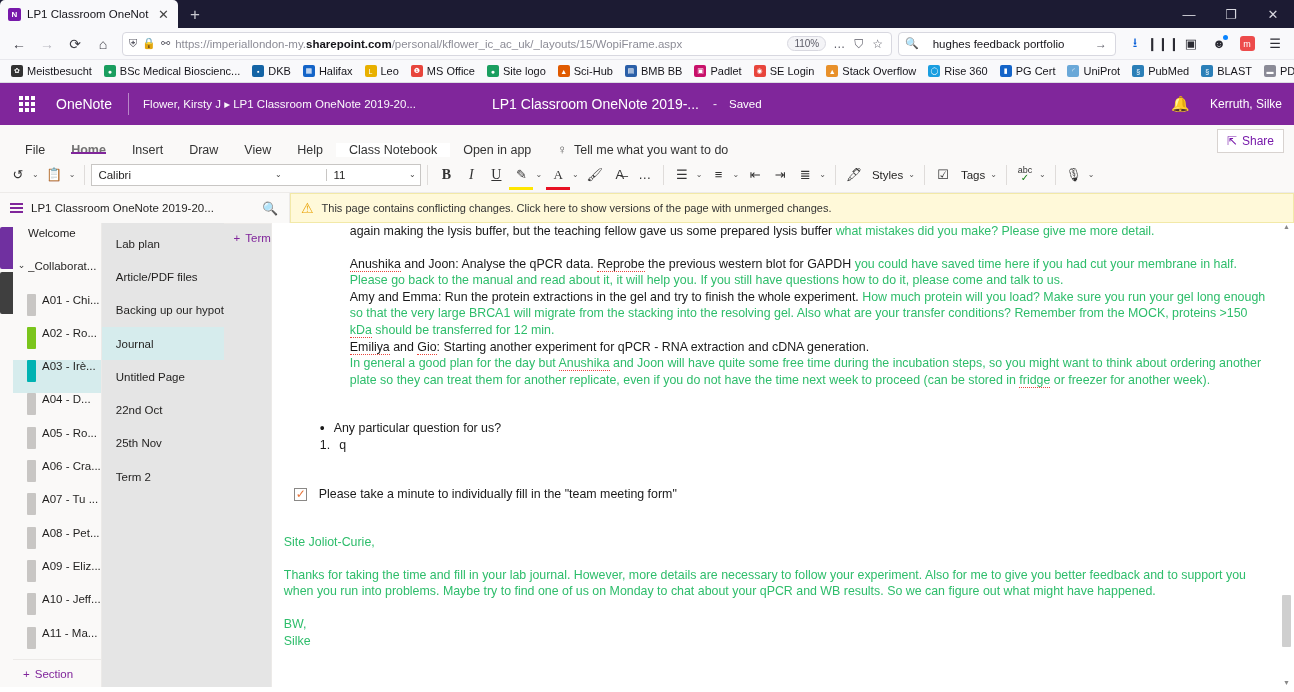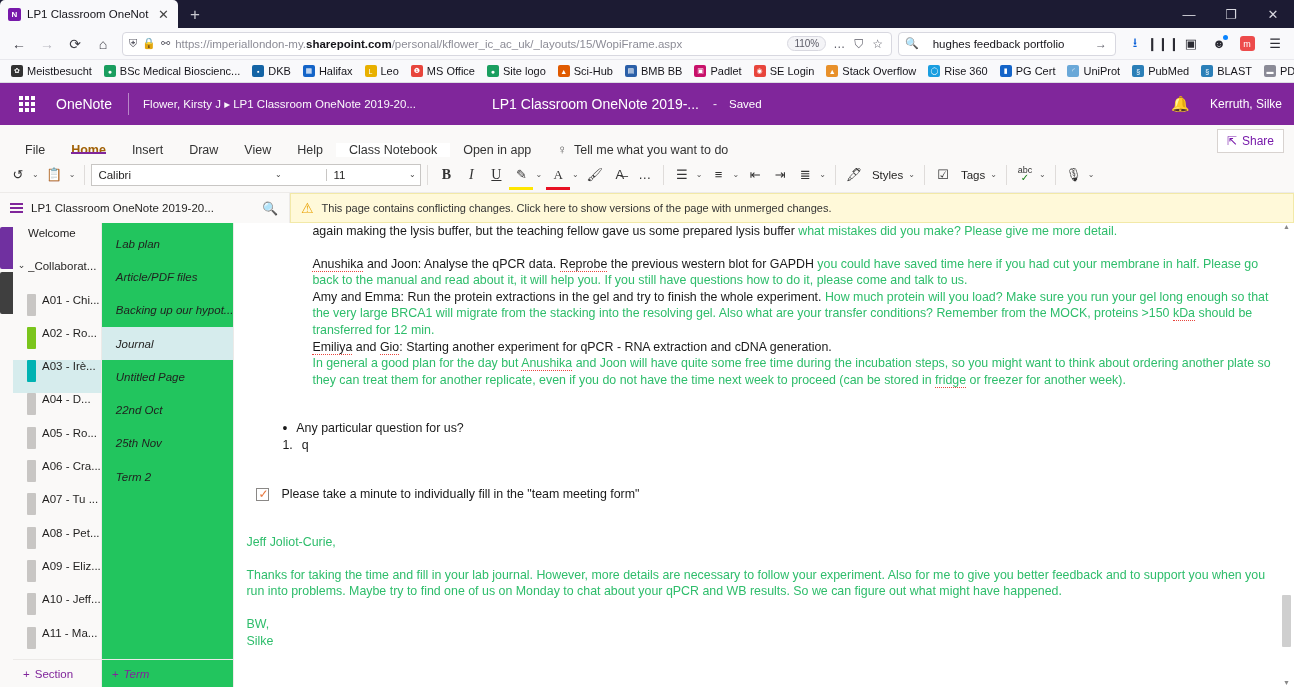--- a/index.html
+++ b/index.html
@@ -101,21 +101,21 @@
   .on-right { margin-left: auto; display: flex; align-items: center; gap: 20px; }
   .on-bell { font-size: 15px; }
   .on-user { font-size: 12px; white-space: nowrap; }
 
   
   .ribbon-tabs {
     height: 32px; background: #faf9f8; display: flex; align-items: flex-end;
     padding-left: 12px; font-size: 12.5px; position: relative;
   }
   .rtab { padding: 0 13px; display: flex; align-items: center; color: #333; position: relative; white-space: nowrap;}
-  .rtab.active { color: #a16207; font-weight: 700; }
+  .rtab.active { color: #737373; font-weight: 700; }
   .rtab.active::after { content: ""; position: absolute; bottom: 3px; left: 13px; right: 13px;
     height: 2.5px; background: #80269b; }
   .rtab.boxed { background: #ffffff; }
   .rtab .bulb { margin-right: 7px; font-size: 13px; color: #555; }
   .share-btn {
     position: absolute; right: 10px; top: 4px; height: 24px; background: #fff;
     border: 1px solid #d8d3d0; display: flex; align-items: center; gap: 5px;
     padding: 0 9px; font-size: 12px; color: #7719aa;
   }
 
@@ -165,22 +165,22 @@
   
   .workspace { display: flex; height: 464px; background: #fff; }
   .nbstrip { width: 22px; background: #faf9f8; padding-top: 4px; position: relative; }
   .nbstrip .book { width: 13px; height: 42px; margin: 0 auto 3px; border-radius: 2px 0 0 2px; }
 
   .seccol {
     width: 98px; background: #faf9f8; border-right: 1px solid #eceae8;
     display: flex; flex-direction: column;
   }
   .pagecol {
-    width: 170px; background: #22c55e; border-right: 1px solid #eceae8;
-    display: flex; flex-direction: column; font-style: italic;
+    width: 170px; background: #e5e5e5; border-right: 1px solid #eceae8;
+    display: flex; flex-direction: row;
   }
   .collist { flex: 1 1 auto; overflow: hidden; padding-top: 4px; }
   .secitem {
     height: 33.3px; display: flex; align-items: flex-start; font-size: 11.5px;
     color: #201f1e; padding-left: 4px; white-space: nowrap; position: relative;
   }
   .secitem.sel { background: #d6eced; }
   .secitem .swatch { width: 9px; height: 22px; border-radius: 1px; flex: 0 0 auto; margin-right: 6px; }
   .secitem.root { padding-left: 2px; }
   .secitem .chev { width: 13px; font-size: 9px; color: #333; flex: 0 0 auto; text-align:center;}
@@ -638,21 +638,21 @@
       <div class="blank"></div>
 
       <div class="chkrow">
         <span class="chkbox"></span>
         <span>Please take a minute to individually fill in the "team meeting form"</span>
       </div>
 
       <div class="blank"></div>
       <div class="blank"></div>
 
-      <div class="ind0 g">Jeff Joliot-Curie,</div>
+      <div class="ind0 g">Site Joliot-Curie,</div>
       <div class="blank"></div>
       <div class="ind0 g">Thanks for taking the time and fill in your lab journal. However, more details are necessary to follow your experiment. Also for me to give you better feedback and to support you when you run into problems. Maybe try to find one of us on Monday to chat about your qPCR and WB results. So we can figure out what might have happened.</div>
       <div class="blank"></div>
       <div class="ind0 g">BW,</div>
       <div class="ind0 g">Silke</div>
     </div>
 
     <div class="vscroll">
       <div class="arrow">▲</div>
       <div class="thumb"></div>

